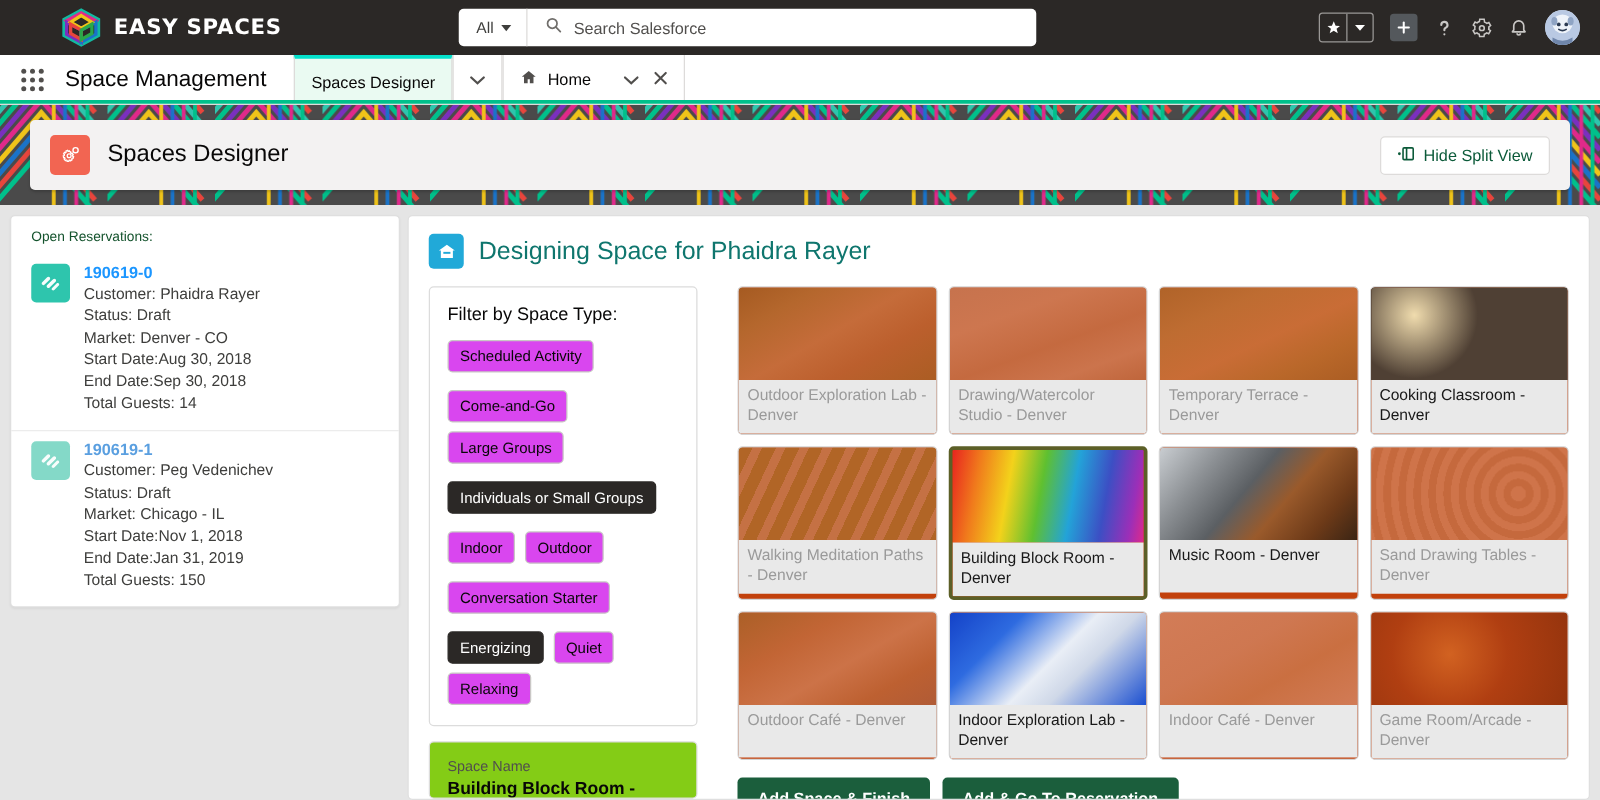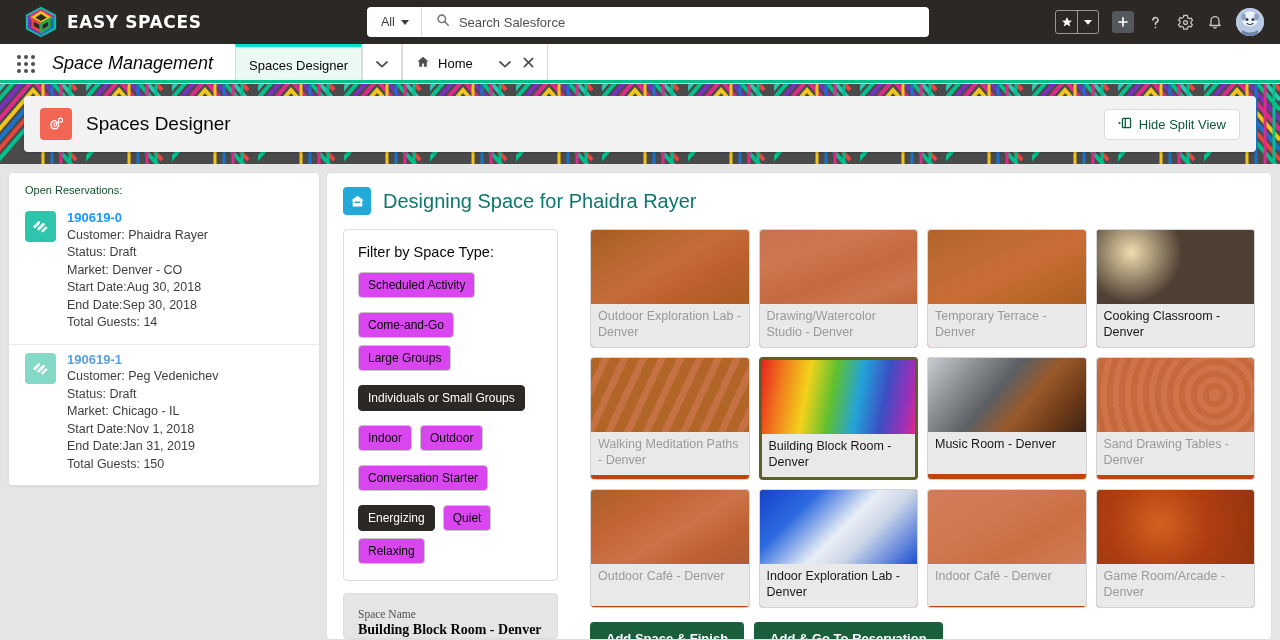--- a/index.html
+++ b/index.html
@@ -8,28 +8,28 @@
     font-family: "Liberation Sans", sans-serif;
     overflow: hidden;
     background: #e5e5e5;
   }
 
   
   .global-header {
     height: 44px; background: #2b2826;
     display: flex; align-items: center; position: relative;
   }
-  .brand { display: flex; align-items: center; gap: 9px; padding-left: 24px; width: 340px; }
+  .brand { display: flex; align-items: center; gap: 9px; padding-left: 24px; width: 340px; margin-left: 24px; }
   .logo-hex { width: 34px; height: 34px; position: relative; }
   .logo-text {
     color: #fff; font-size: 17px; font-weight: bold; letter-spacing: 0.6px;
     font-family: "DejaVu Sans", sans-serif;
   }
   .search-wrap {
-    position: absolute; left: 367px; top: 7px; width: 562px; height: 30px;
+    position: absolute; left: 367px; top: 7px; width: 462px; height: 30px;
     background: #fff; border-radius: 4px; display: flex; align-items: center;
   }
   .search-scope {
     display: flex; align-items: center; gap: 6px; padding: 0 12px 0 14px;
     height: 100%; font-size: 12.5px; color: #3e3e3c; border-right: 1px solid #dddbda;
     cursor: pointer;
   }
   .caret-dn { width: 0; height: 0; border-left: 4px solid transparent; border-right: 4px solid transparent; border-top: 5px solid #3e3e3c; }
   .search-icon-g { margin: 0 9px 0 14px; }
   .search-ph { font-size: 13px; color: #514f4d; }
@@ -46,21 +46,21 @@
   }
 
   
   .app-nav {
     height: 40px; background: #fff; display: flex; align-items: stretch;
     border-bottom: 1px solid #dddbda; position: relative;
   }
   .waffle { width: 52px; display: flex; align-items: center; justify-content: center; cursor: pointer; }
   .waffle-grid { display: grid; grid-template-columns: repeat(3, 4px); gap: 3px; }
   .waffle-grid i { width: 4px; height: 4px; background: #514f4d; border-radius: 50%; display: block; }
-  .app-name { display: flex; align-items: center; font-size: 18px; color: #080707; padding-right: 22px; white-space: nowrap; font-style: italic; }
+  .app-name { display: flex; align-items: center; font-size: 18px; color: #080707; padding-right: 22px; white-space: nowrap; }
   .tab {
     display: flex; align-items: center; gap: 8px; padding: 0 13px;
     font-size: 13px; color: #080707; cursor: pointer;
     border-left: 1px solid #dddbda; border-right: 1px solid #dddbda; position: relative;
   }
   .tab.active { background: #eafaf2; border-top: 3px solid #04e1cb; }
   .tab .tab-chev { padding-left: 18px; }
   .tab .tab-x { padding-left: 4px; }
   .nav-underline { position: absolute; left: 0; right: 0; bottom: 0; height: 3px; background: #00c08b; }
 
@@ -118,21 +118,21 @@
   .filter-col { width: 215px; display: flex; flex-direction: column; gap: 12px; }
   .panel-card { border: 1px solid #dcdcdc; border-radius: 4px; background: #fff; padding: 14px 14px 16px 14px; }
   .filter-title { font-size: 14.5px; color: #080707; margin-bottom: 12px; }
   .pill-rows { display: flex; flex-wrap: wrap; gap: 7px 8px; }
   .pill {
     border: 1px solid #c9c7c5; border-radius: 4px; background: #d946ef;
     font-size: 12px; color: #080707; padding: 5px 9px; cursor: pointer; white-space: nowrap;
   }
   .pill.on { background: #2b2826; border-color: #2b2826; color: #fff; }
   .pill-break { flex-basis: 100%; height: 0; }
-  .detail-card { border: 1px solid #dcdcdc; border-radius: 4px; background: #e5e5e5; padding: 14px 0 6px 14px; flex: 1; overflow: hidden; font-family: Liberation Serif, serif; }
+  .detail-card { border: 1px solid #dcdcdc; border-radius: 4px; background: #84cc16; padding: 14px 0 6px 14px; flex: 1; overflow: hidden; }
   .fld-label { font-size: 11.5px; color: #514f4d; margin-bottom: 2px; }
   .fld-value { font-size: 14px; color: #080707; font-weight: bold; margin-bottom: 12px; }
 
   .cards-col { flex: 1; display: flex; flex-direction: column; min-width: 0; }
   .card-grid { display: grid; grid-template-columns: repeat(4, 1fr); gap: 9px; }
   .space-card {
     border: 1px solid #d4d4d4; border-radius: 4px; overflow: hidden;
     background: #c2410c; cursor: pointer; display: flex; flex-direction: column;
   }
   .space-card.dim .sc-img { opacity: .34; }

